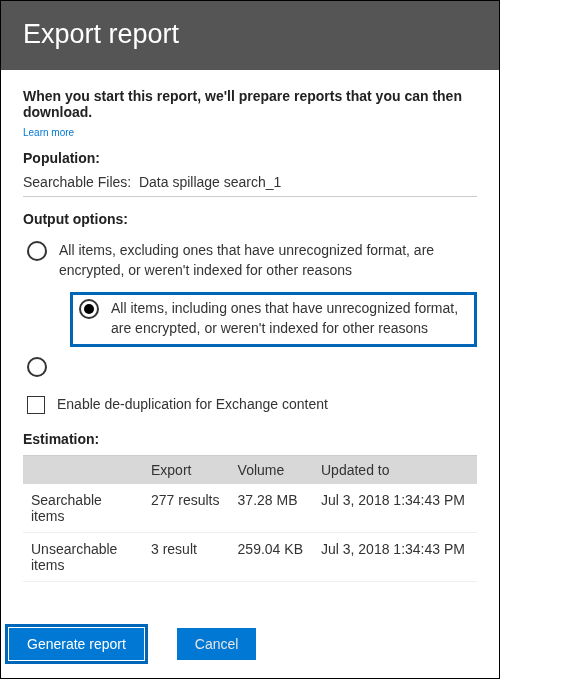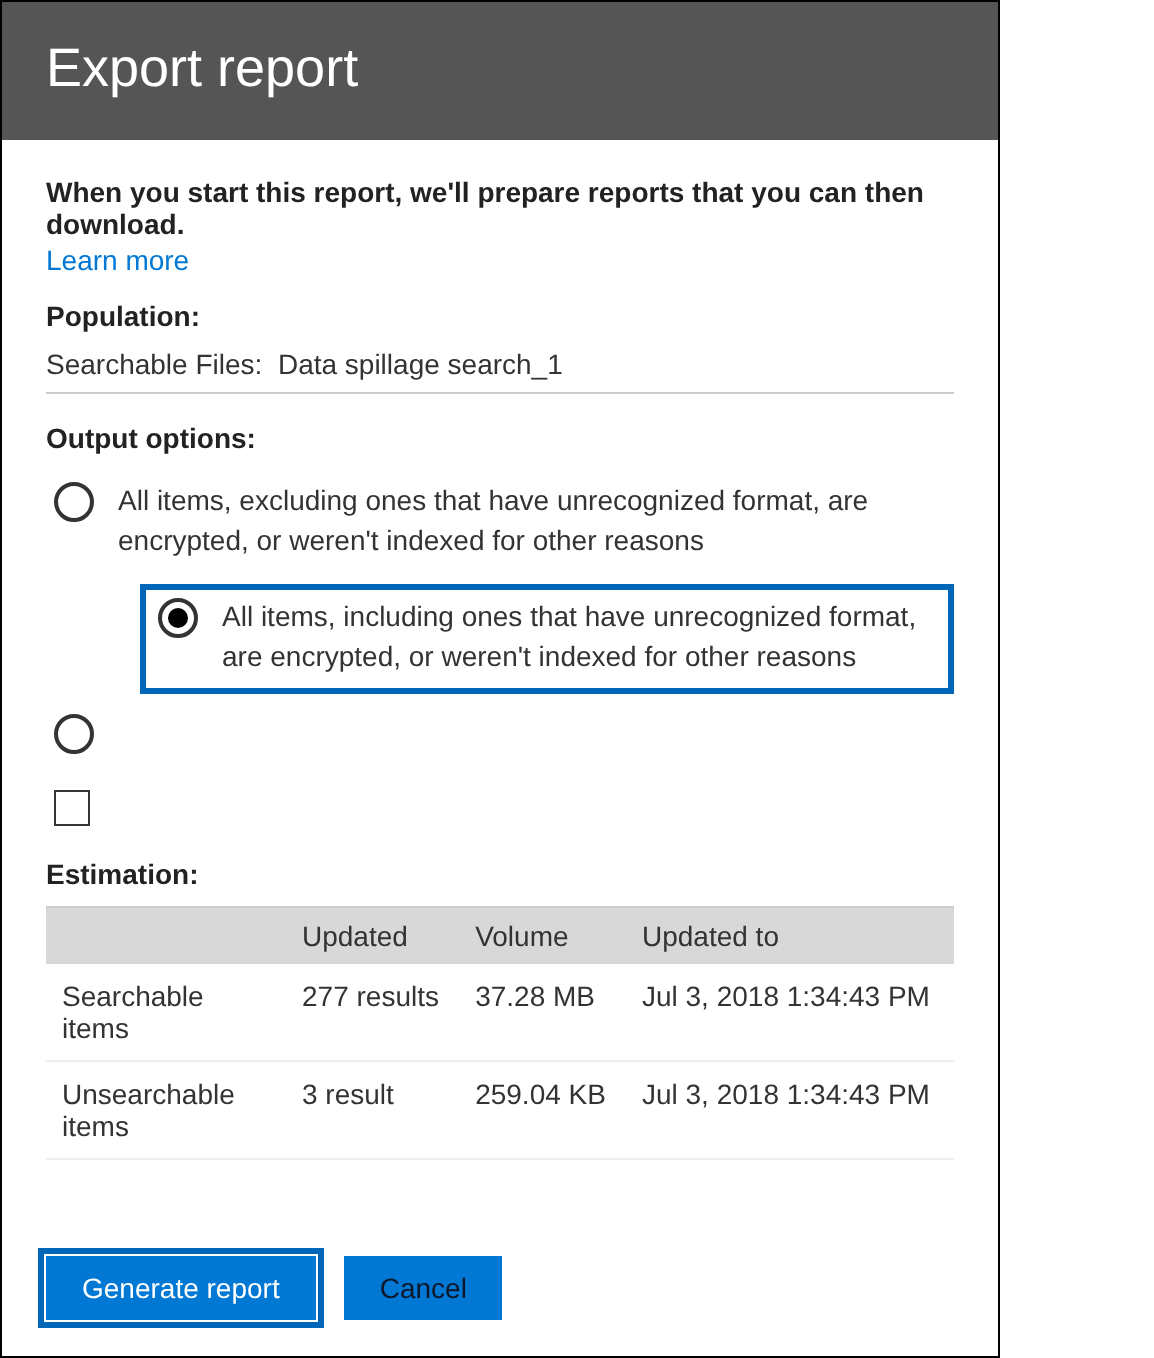--- a/index.html
+++ b/index.html
@@ -2,40 +2,40 @@
 <html><head>
 <meta charset="utf-8">
 <style>
 * { box-sizing: border-box; margin: 0; padding: 0; }
 body { font-family: "Segoe UI", Arial, sans-serif; background: #fff; width: 577px; }
 .frame { border: 1px solid #000; width: 500px; height: 679px; display: flex; flex-direction: column; }
 .header { background: #555; color: #fff; padding: 18px 22px 20px; }
 .header h1 { font-weight: 300; font-size: 27px; }
 .content { padding: 18px 22px; flex: 1; overflow: hidden; }
 .intro { font-size: 14px; color: #222; margin-bottom: 2px; font-weight: 600; }
-.learn { color: #0078d4; font-size: 14px; text-decoration: none; display: inline-block; margin-bottom: 12px; }
+.learn { color: #0078d4; font-size: 10px; text-decoration: none; display: inline-block; margin-bottom: 12px; }
 .section-label { font-weight: 600; font-size: 14px; margin-bottom: 8px; color: #222; }
 .pop-value { font-size: 14px; color: #333; margin-bottom: 6px; }
 .hr { border: 0; border-top: 1px solid #ccc; margin: 0 0 14px 0; }
 .option-row { display: flex; align-items: flex-start; padding: 6px 4px 8px; margin-bottom: 4px; }
 .option-row.highlighted { border: 3px solid #0067b8; padding: 4px 6px 6px; margin-left: 47px; }
 .radio { width: 20px; height: 20px; border: 2px solid #333; border-radius: 50%; flex-shrink: 0; margin-right: 12px; position: relative; }
 .radio.checked::after { content: ""; position: absolute; width: 10px; height: 10px; background: #000; border-radius: 50%; top: 3px; left: 3px; }
 .option-text { font-size: 14px; color: #333; line-height: 1.4; }
 .checkbox-row { display: flex; align-items: center; margin: 10px 0 16px 4px; }
 .checkbox { width: 18px; height: 18px; border: 1.5px solid #333; margin-right: 12px; flex-shrink: 0; }
 .est-table { width: 100%; border-collapse: collapse; font-size: 14px; }
 .est-table thead tr { background: #d8d8d8; }
 .est-table th { text-align: left; font-weight: 400; padding: 6px 8px; color: #333; }
 .est-table th:first-child { width: 120px; }
 .est-table td { padding: 8px 8px; color: #333; vertical-align: top; border-bottom: 1px solid #eee; }
-.btn-row { display: flex; gap: 14px; padding: 0 22px 18px; }
+.btn-row { display: flex; padding: 0 8px 18px; }
 .btn { font-size: 14px; padding: 8px 18px; border: none; cursor: pointer; }
 .btn-primary { background: #0078d4; color: #fff; outline: 3px solid #0067b8; outline-offset: 1px; }
-.btn-secondary { background: #0078d4; color: #0f172a; }
+.btn-secondary { background: #0078d4; color: #e5e5e5; margin-left: 33px; }
 </style>
 </head>
 <body>
 
 <div class="frame">
   <div class="header">
     <h1>Export report</h1>
   </div>
 
   <div class="content">
@@ -59,30 +59,31 @@
       <span class="radio checked"></span>
       <span class="option-text">All items, including ones that have unrecognized format, are encrypted, or weren't indexed for other reasons</span>
     </div>
 
     <div class="option-row">
       <span class="radio"></span>
     </div>
 
     <div class="checkbox-row">
       <span class="checkbox"></span>
+      <span class="option-text">Enable de-duplication for Exchange content</span>
     </div>
 
     <p class="section-label">Estimation:</p>
     <hr class="hr" style="margin-bottom:0">
 
     <table class="est-table">
       <thead>
         <tr>
           <th></th>
-          <th>Updated</th>
+          <th>Export</th>
           <th>Volume</th>
           <th>Updated to</th>
         </tr>
       </thead>
       <tbody>
         <tr>
           <td>Searchable items</td>
           <td>277 results</td>
           <td>37.28 MB</td>
           <td>Jul 3, 2018 1:34:43 PM</td>

